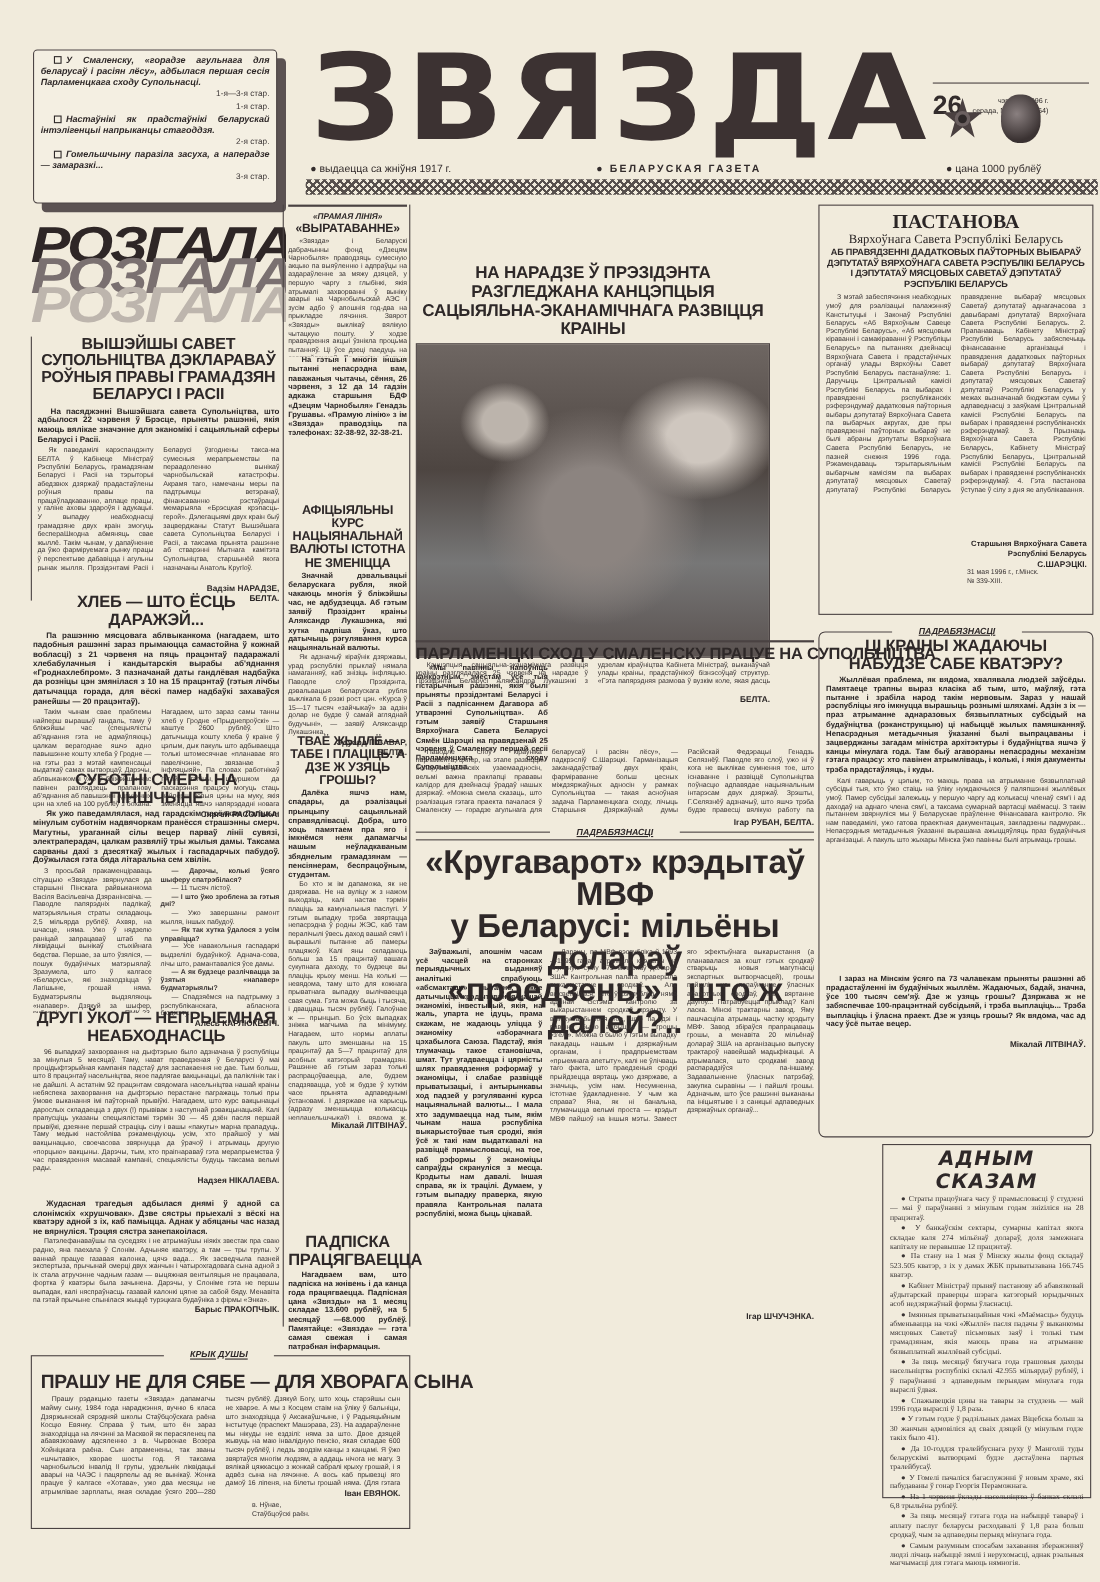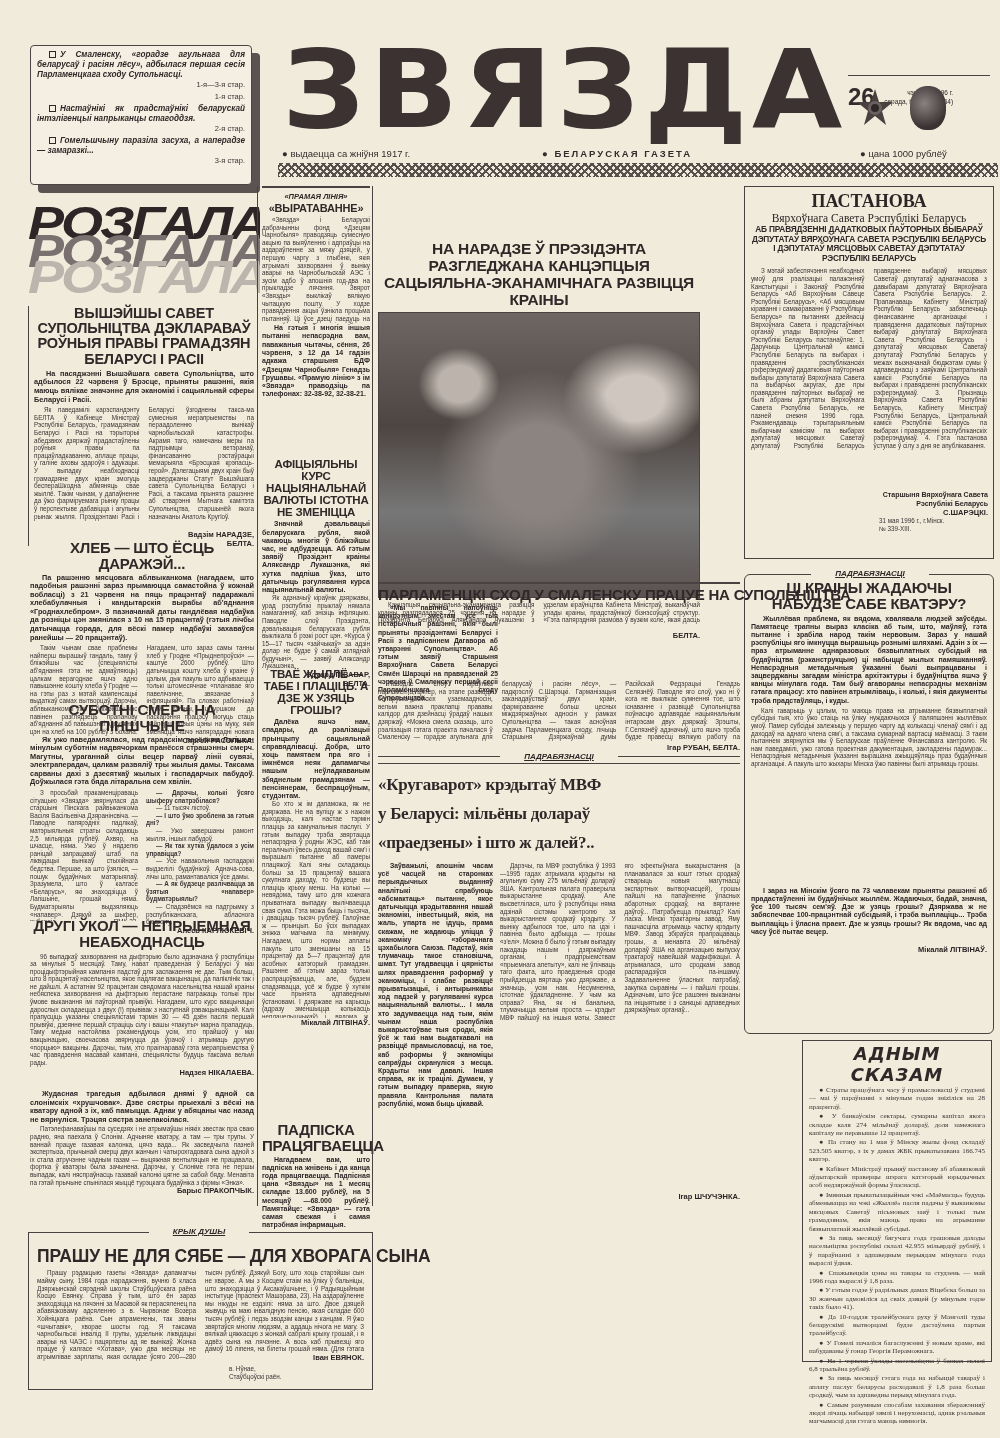--- a/index.html
+++ b/index.html
@@ -227,21 +227,21 @@
   <div class="h-cond" style="font-size:15px;text-align:left;white-space:nowrap;">ПАРЛАМЕНЦКІ СХОД У СМАЛЕНСКУ ПРАЦУЕ НА СУПОЛЬНІЦТВА</div>
 </div>
 <div class="abs" style="left:378px;top:604px;width:120px;">
   <div class="lead" style="font-size:6.8px;line-height:8.2px;">«Мы павінны напоўніць канкрэтным зместам усе тыя гістарычныя рашэнні, якія былі прыняты прэзідэнтамі Беларусі і Расіі з падпісаннем Дагавора аб утварэнні Супольніцтва». Аб гэтым заявіў Старшыня Вярхоўнага Савета Беларусі Сямён Шарэцкі на правядзенай 25 чэрвеня ў Смаленску першай сесіі Парламенцкага сходу Супольніцтва.</div>
 </div>
 <div class="abs body-text cols3" style="left:378px;top:680px;width:362px;height:62px;overflow:hidden;column-fill:auto;">Паводле слоў кіраўніка парламента, цяпер, на этапе развіцця беларуска-расійскіх узаемаадносін, вельмі важна праклапці прававы калідор для дзейнасці ўрадаў нашых дзяржаў. «Можна смела сказаць, што рэалізацыя гэтага праекта пачалася ў Смаленску — горадзе агульнага для беларусаў і расіян лёсу», — падкрэсліў С.Шарэцкі. Гарманізацыя заканадаўстваў двух краін, фарміраванне больш цесных міждзяржаўных адносін у рамках Супольніцтва — такая асноўная задача Парламенцкага сходу, лічыць Старшыня Дзяржаўнай думы Расійскай Федэрацыі Генадзь Селязнёў. Паводле яго слоў, ужо ні ў кога не выклікае сумнення тое, што існаванне і развіццё Супольніцтва поўнасцю адпавядае нацыянальным інтарэсам двух дзяржаў. Зрэшты, Г.Селязнёў адзначыў, што яшчэ трэба будзе правесці вялікую работу па стымуляванню і аздараўленню дзейнасці вядучых расійскіх і беларускіх прадпрыемстваў, сінхранізацыі рыначных пераўтварэнняў. «Таму цяпер вельмі важна ў самыя сціслыя тэрміны заканчыць арганізацыйны перыяд у станаўленні Супольніцтва», — адзначыў ён. Нягледзячы на тое, што пасяджэнне першай сесіі Сходу было намечана на 25 чэрвеня, парламентарыі двух краін абмеркавалі шэраг пытанняў яшчэ напярэдадні вечарам. У час кароткай сустрэчы дэпутаты вызначылі колькасць і назву камісій, якія будуць існаваць у рамках Парламенцкага сходу. Вырашана стварыць шэсць пастаянных камісій, якія будуць займацца пытаннямі эканамічнай, знешняй і сацыяльнай палітыкі, культурай і гуманітарнымі пытаннямі, нацыянальнай бяспекай і абаронай, экалогіяй і прыродакарыстаннем, прававымі і працоўнымі пытаннямі. Парламентарыі прыйшлі да думкі, што састаў камісій неабходна выбіраць, зыходзячы з зацікаўленасці дзяржаў у вырашэнні гэтых пытанняў і прафесіянальнай падрыхтаванасці самых дэпутатаў. На першай сесіі Парламенцкага сходу выбраны яго Старшыня. Ім стаў Сямён Шарэцкі. Першым намеснікам выбраны Генадзь Селязнёў, намеснікамі сталі старшыня падкамісіі Вярхоўнага Савета Беларусі па справах СНД Аляксандр Козыр і намеснік Старшыні расійскай Дзярждумы Сяргей Бабурын. Сустрэча ў Смаленску была арганізацыйнай. Але, на думку парламентарыяў двух дзяржаў, менавіта яна закладзе аснову дзейнасці гэтай структуры ў рамках Супольніцтва.</div>
 <div class="abs sig" style="left:620px;top:743px;width:120px;">Ігар РУБАН, БЕЛТА.</div>
 
 <div class="abs" style="left:378px;top:756px;width:362px;height:8px;border-top:1px double #4a4242;border-bottom:1px solid #4a4242;"></div>
 <div class="abs rubric" style="left:500px;top:752px;width:118px;background:#f1ebdc;">ПАДРАБЯЗНАСЦІ</div>
-<div class="abs" style="left:378px;top:770px;width:362px;text-align:left;font-family:Liberation Serif, serif;font-weight:bold;font-size:17px;line-height:29px;color:#2e2828;letter-spacing:-0.3px;">
+<div class="abs" style="left:378px;top:770px;width:362px;text-align:center;font-family:Liberation Sans, sans-serif;font-weight:bold;font-size:30px;line-height:29px;color:#2e2828;letter-spacing:-0.3px;">
   <div>«Кругаварот» крэдытаў МВФ</div>
   <div>у Беларусі: мільёны долараў</div>
   <div>«праедзены» і што ж далей?..</div>
 </div>
 <div class="abs lead" style="left:378px;top:862px;width:115px;font-size:6.8px;line-height:8.2px;height:336px;overflow:hidden;">Заўважылі, апошнім часам усё часцей на старонках перыядычных выданняў аналітыкі спрабуюць «абсмактаць» пытанне, якое датычыцца крэдытавання нашай эканомікі, інвестыцый, якія, на жаль, упарта не ідуць, прама скажам, не жадаюць уліцца ў эканоміку «зборачнага цэхабылога Саюза. Падстаў, якія тлумачаць такое становішча, шмат. Тут угадваецца і цярністы шлях правядзення рэформаў у эканоміцы, і слабае развіццё прыватызацыі, і антырынкавы ход падзей у рэгуляванні курса нацыянальнай валюты... І мала хто задумваецца над тым, якім чынам наша рэспубліка выкарыстоўвае тыя сродкі, якія ўсё ж такі нам выдаткавалі на развіццё прамысловасці, на тое, каб рэформы ў эканоміцы сапраўды скрануліся з месца. Крэдыты нам давалі. Іншая справа, як іх трацілі. Думаем, у гэтым выпадку праверка, якую правяла Кантрольная палата рэспублікі, можа быць цікавай.</div>
 <div class="abs body-text" style="left:500px;top:862px;width:240px;column-count:2;column-gap:9px;height:330px;overflow:hidden;">Дарэчы, па МВФ рэспубліка ў 1993—1995 гадах атрымала крэдыты на агульную суму 275 мільёнаў долараў ЗША. Кантрольная палата праверыла выкарыстанне сродкаў. Але высветлілася, што ў рэспубліцы няма адзінай сістэмы кантролю за выкарыстаннем сродкаў крэдыту. У выніку адбылося тое, што па ідэі і павінна было адбыцца — грошы «з'елі». Можна б было ў гэтым выпадку пакадаць нашым і дзяржаўным органам, і прадпрыемствам «прыемнага апетыту», калі не ўлічваць таго факта, што праедзеныя сродкі прыйдзецца вяртаць ужо дзяржаве, а значыць, усім нам. Несумненна, істотнае ўдакладненне. У чым жа справа? Яна, як ні банальна, тлумачыцца вельмі проста — крэдыт МВФ пайшоў на іншыя мэты. Замест яго эфектыўнага выкарыстання (а планавалася за кошт гэтых сродкаў стварыць новыя магутнасці экспартных вытворчасцей), грошы пайшлі на папаўненне ўласных абаротных сродкаў, на вяртанне даўгоў... Патрабуецца прыклад? Калі ласка. Мінскі трактарны завод. Яму пашчасціла атрымаць частку крэдыту МВФ. Завод збіраўся прапрацаваць грошы, а менавіта 20 мільёнаў долараў ЗША на арганізацыю выпуску трактароў навейшай мадыфікацыі. А атрымалася, што сродкамі завод распарадзіўся па-іншаму. Задавальненне ўласных патрэбаў, закупка сыравіны — і пайшлі грошы. Адзначым, што ўсе рашэнні выкананы па ініцыятыве і з санкцыі адпаведных дзяржаўных органаў...</div>
 <div class="abs sig" style="left:620px;top:1192px;width:120px;">Ігар ШЧУЧЭНКА.</div>
 
 <div class="abs" style="left:744px;top:574px;width:250px;height:460px;border:1px solid #4a4242;border-radius:6px;padding:0 6px;">
   <div class="rubric" style="margin-top:-6px;background:#f1ebdc;width:118px;margin-left:60px;">ПАДРАБЯЗНАСЦІ</div>

